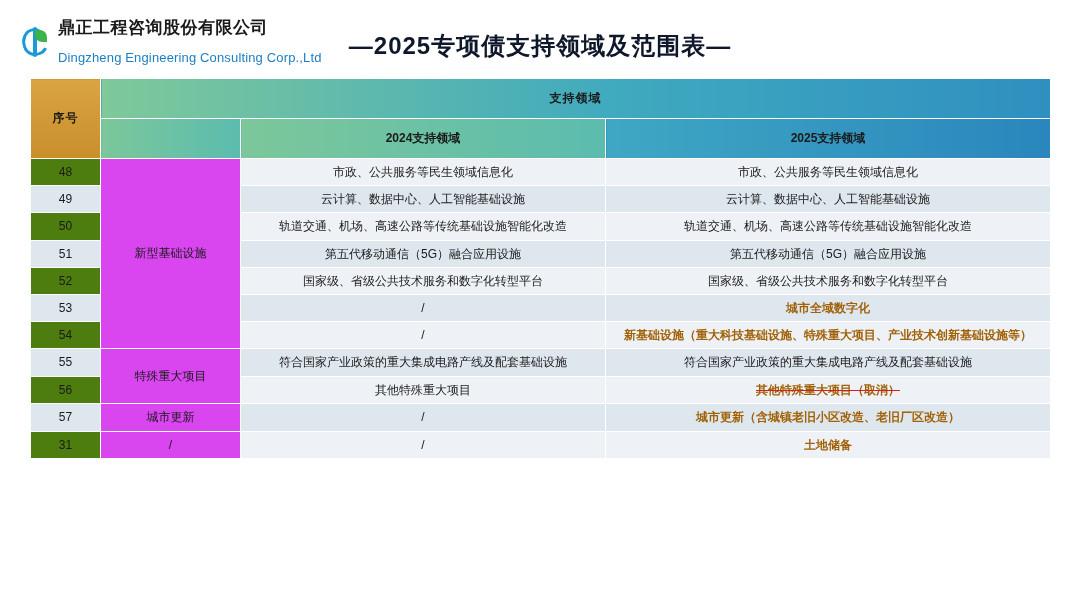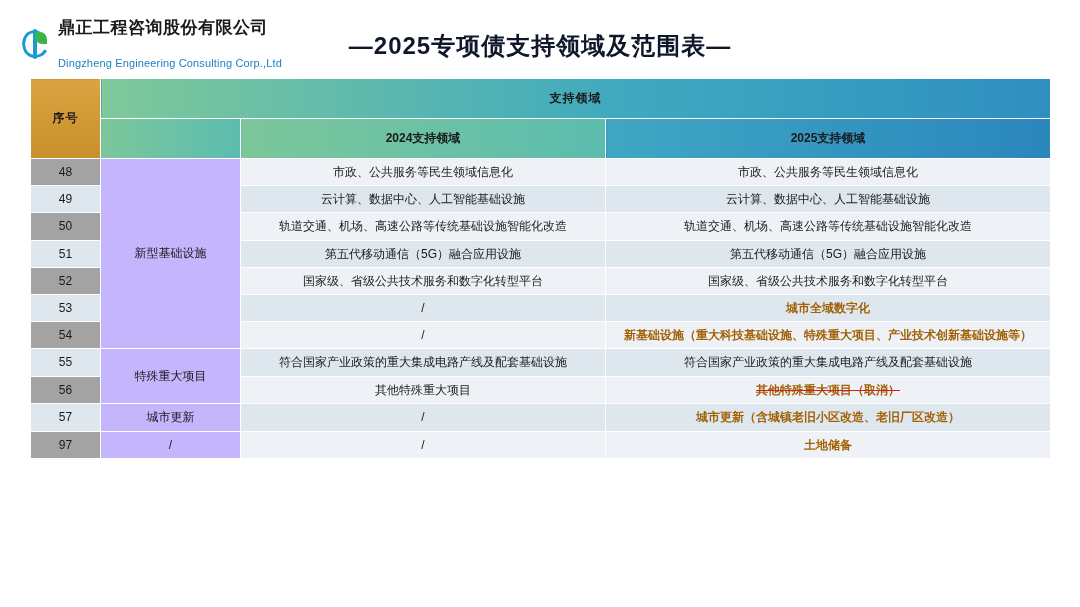--- a/index.html
+++ b/index.html
@@ -67,24 +67,24 @@
   .logo-text {
     line-height: 1.12;
   }
   .logo-cn {
     font-size: 17px;
     font-weight: bold;
     color: #1a1a1a;
     letter-spacing: 0.5px;
   }
   .logo-en {
-    font-size: 11px;
+    font-size: 13px;
     color: #1b7fc4;
     letter-spacing: 0.15px;
-    margin-top: 20px;
+    margin-top: 14px;
   }
 
   
   .doc-title {
     position: absolute;
     left: 0;
     right: 0;
     top: 30px;
     text-align: center;
     font-size: 24px;
@@ -145,28 +145,28 @@
   .hd-2025 {
     background: linear-gradient(90deg, #3fa7c3 0%, #2a86bd 100%);
     color: #ffffff;
     font-size: 18px;
     font-weight: bold;
     height: 40px;
   }
 
   
   td.num {
-    background: #a3a3a3;
+    background: #4d7c0f;
     font-size: 15px;
   }
   td.num.alt {
     background: #dfe7ee;
   }
   td.cat {
-    background: #c4b5fd;
+    background: #d946ef;
     font-size: 14.5px;
   }
   td.cell {
     background: #eef2f6;
     line-height: 1.35;
     margin-top: 25px;
   }
   td.cell.alt {
     background: #dfe7ee;
   }
@@ -276,21 +276,21 @@
         </tr>
 
         <tr>
           <td class="num alt">57</td>
           <td class="cat">城市更新</td>
           <td class="cell alt">/</td>
           <td class="cell alt red">城市更新（含城镇老旧小区改造、老旧厂区改造）</td>
         </tr>
 
         <tr>
-          <td class="num">97</td>
+          <td class="num">31</td>
           <td class="cat">/</td>
           <td class="cell">/</td>
           <td class="cell red">土地储备</td>
         </tr>
 
       </tbody>
     </table>
   </div>
 
 </div>

